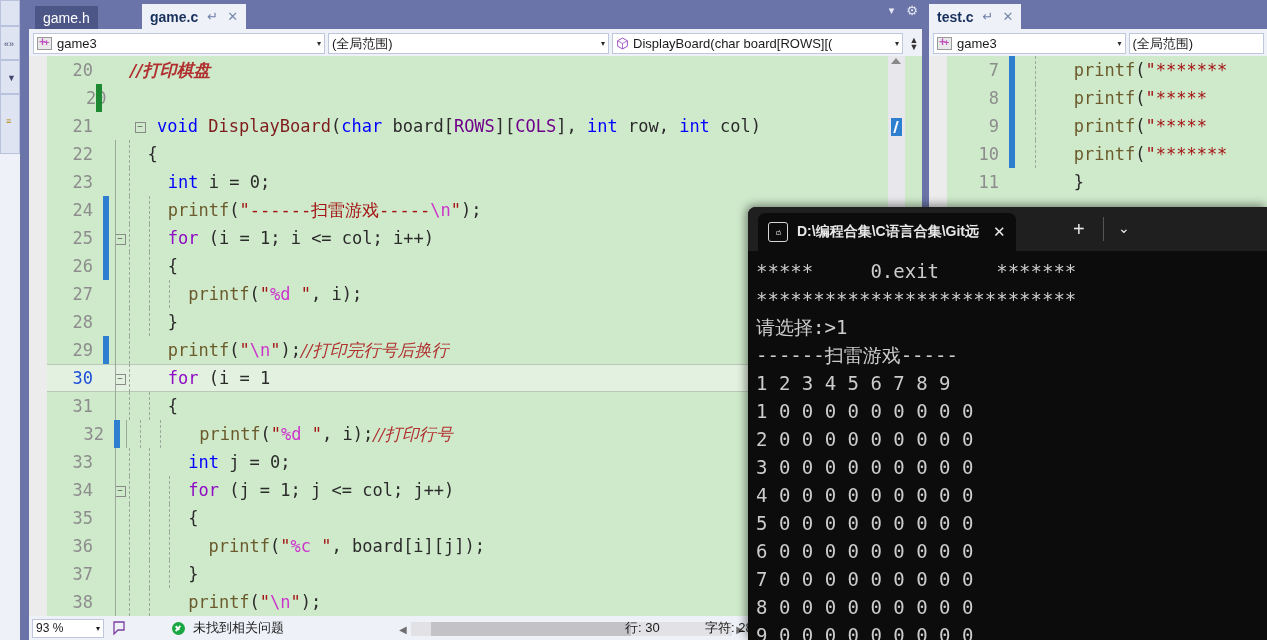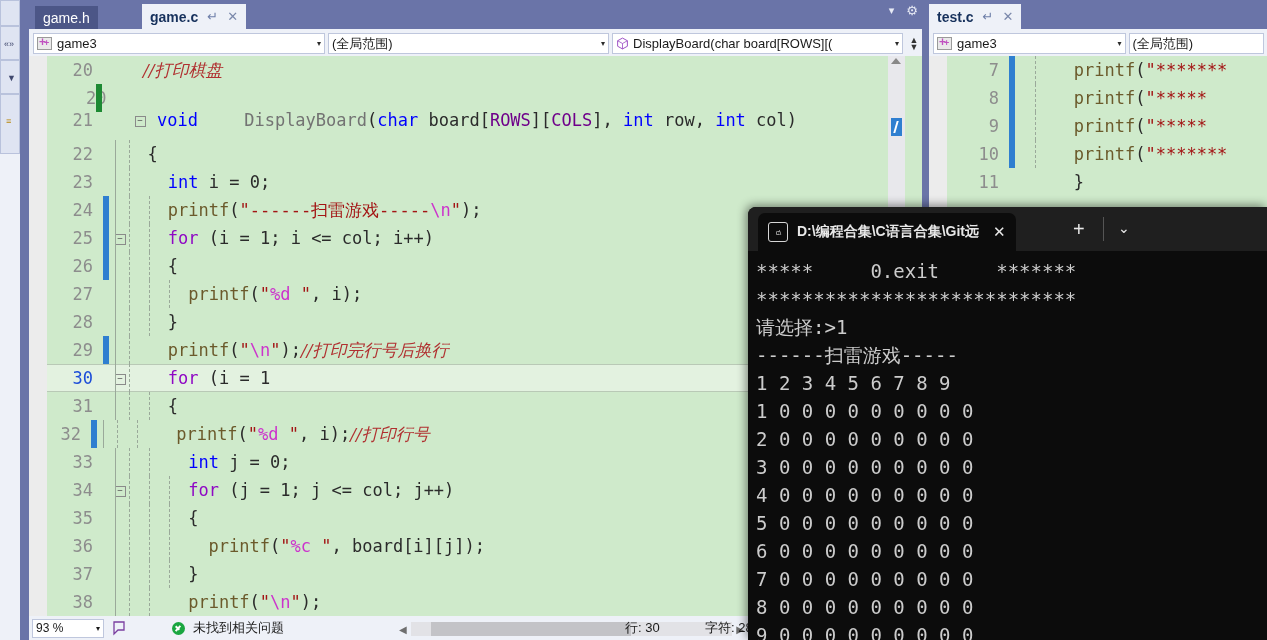--- a/index.html
+++ b/index.html
@@ -61,21 +61,21 @@
   .chg-blue{background:#2f7fd0;}
   .chg-green{background:#1d8a33;}
   .fold{width:14px;color:#6f6f6f;font-size:11px;text-align:center;}
   .fold .box{display:inline-block;width:9px;height:9px;border:1px solid #8a8a8a;line-height:7px;font-size:9px;color:#555;background:transparent;}
   .guides{position:relative;flex:1;height:100%;}
   .vguide{position:absolute;top:0;bottom:0;width:1px;border-left:1px dashed #9aa99a;}
   .vline{position:absolute;top:0;bottom:0;width:1px;background:#9aa99a;}
   .txtline{position:absolute;left:0;top:0;height:100%;display:flex;align-items:center;white-space:pre;}
   .k-blue{color:#0000ff;} .k-purple{color:#8f08c4;}
   .k-str{color:#a31515;} .k-esc{color:#cc33cc;} .k-cmt{color:#b03030;font-family:"DejaVu Serif","Liberation Serif",serif;font-style:italic;}
-  .k-mac{color:#6f008a;} .k-fn{color:#6b5a2b;} .k-plain{color:#2b2b2b;} .k-type{color:#737373;margin-left:36px;}
+  .k-mac{color:#6f008a;} .k-fn{color:#6b5a2b;} .k-plain{color:#2b2b2b;} .k-type{color:#7f1d1d;}
   
   .statusbar{position:absolute;left:0;bottom:0;height:24px;width:100%;background:#eef1f8;
              display:flex;align-items:center;font-size:13px;color:#1a1a1a;}
   .zoombox{width:72px;height:19px;margin-left:3px;background:#fff;border:1px solid #bfc7dd;
            box-sizing:border-box;display:flex;align-items:center;padding:0 3px;font-size:12px;}
   .zoombox .arrow{margin-left:auto;font-size:8px;}
   .okdot{width:13px;height:13px;border-radius:50%;background:#1aa641;display:inline-block;position:relative;}
   .okdot::after{content:"";position:absolute;left:3px;top:5px;width:5px;height:2px;background:#fff;transform:rotate(42deg);}
   .okdot::before{content:"";position:absolute;left:5px;top:3px;width:2px;height:7px;background:#fff;transform:rotate(42deg);}
   .hsb{position:absolute;left:370px;bottom:2px;height:18px;width:345px;display:flex;align-items:center;}
@@ -165,32 +165,32 @@
     <div class="code-scroll-v">
       <div class="sb-up"></div>
       <div class="sb-mark" style="top:62px;"></div>
     </div>
     <div class="codearea" id="code-left">
         <div class="ln" style="top: 0px;">
           <div class="lnum" style="width: 56px;">20</div>
           <div class="chgbar "></div>
           <div class="fold"></div>
           <div class="guides">
-            <div class="txtline" style="left: 16px;"><span class="k-cmt">//打印棋盘</span></div>
+            <div class="txtline" style="left: 3px; font-weight: bold;"><span class="k-cmt">//打印棋盘</span></div>
           </div>
         </div>
         <div class="ln" style="top: 28px;">
           <div class="lnum" style="width: 44px; padding-left: 39px;">20</div>
           <div class="chgbar chg-green"></div>
           <div class="fold"></div>
           <div class="guides">
             <div class="txtline" style="left: 0px;"></div>
           </div>
         </div>
-        <div class="ln" style="top: 50px; gap: 10px;">
+        <div class="ln" style="top: 56px; gap: 10px;">
           <div class="lnum" style="width: 56px;">21</div>
           <div class="chgbar "></div>
           <div class="fold"><span class="box">−</span></div>
           <div class="guides">
             <div class="txtline" style="left: 0px;"><span class="k-blue">void </span><span class="k-type">DisplayBoard</span><span class="k-plain">(</span><span class="k-blue">char</span><span class="k-plain"> board</span><span class="k-plain">[</span><span class="k-mac">ROWS</span><span class="k-plain">][</span><span class="k-mac">COLS</span><span class="k-plain">], </span><span class="k-blue">int</span><span class="k-plain"> row, </span><span class="k-blue">int</span><span class="k-plain"> col)</span></div>
           </div>
         </div>
         <div class="ln" style="top: 84px;">
           <div class="lnum" style="width: 56px;">22</div>
           <div class="chgbar "></div>
@@ -292,21 +292,21 @@
           <div class="chgbar "></div>
           <div class="fold"></div>
           <div class="guides">
             <div class="txtline" style="left: 40.8px;"><span class="k-plain">{</span></div>
             <div class="vguide" style="left: 2px;"></div>
             <div class="vguide" style="left: 22px;"></div>
             <div class="vline" style="left: -12px;"></div>
           </div>
         </div>
         <div class="ln" style="top: 364px;">
-          <div class="lnum" style="width: 44px;">32</div>
+          <div class="lnum" style="width: 67px;">32</div>
           <div class="chgbar chg-blue"></div>
           <div class="fold"></div>
           <div class="guides">
             <div class="txtline" style="left: 61.2px;"><span class="k-fn">printf</span><span class="k-plain">(</span><span class="k-str">"</span><span class="k-esc">%d</span><span class="k-str"> "</span><span class="k-plain">, i);</span><span class="k-cmt">//打印行号</span></div>
             <div class="vguide" style="left: 2px;"></div>
             <div class="vguide" style="left: 22px;"></div>
             <div class="vline" style="left: -12px;"></div>
           </div>
         </div>
         <div class="ln" style="top: 392px;">

